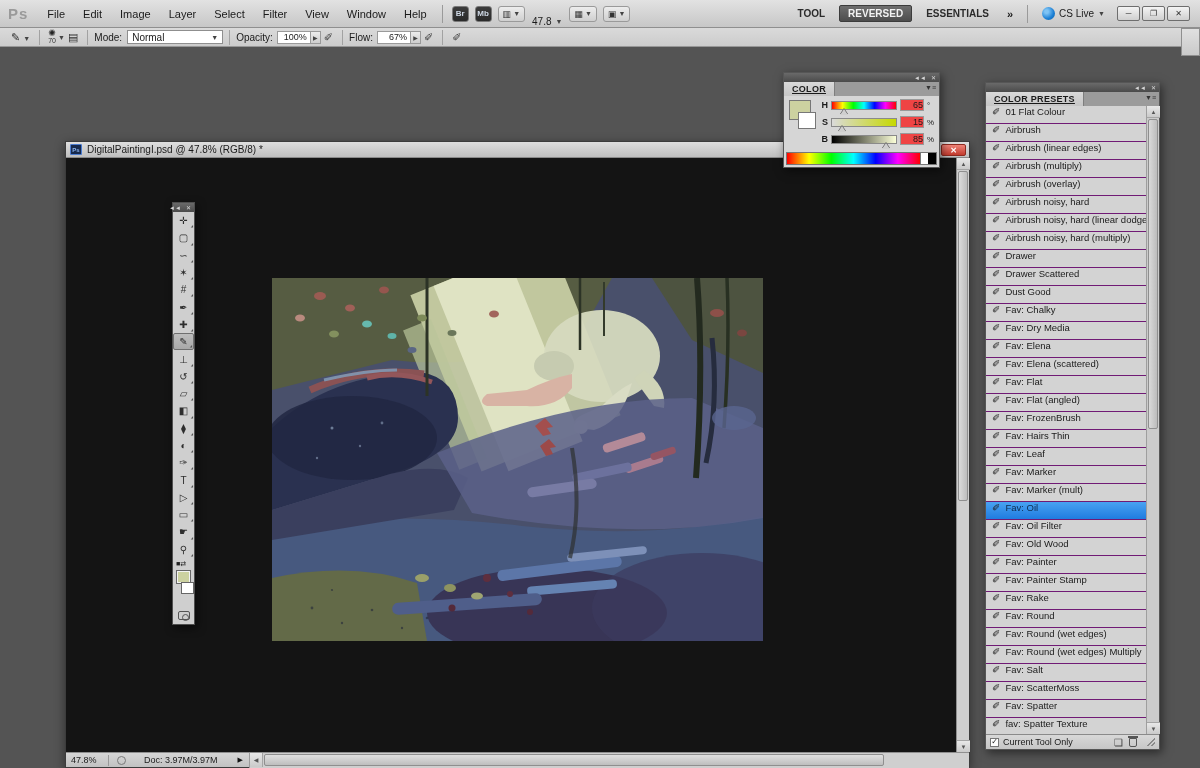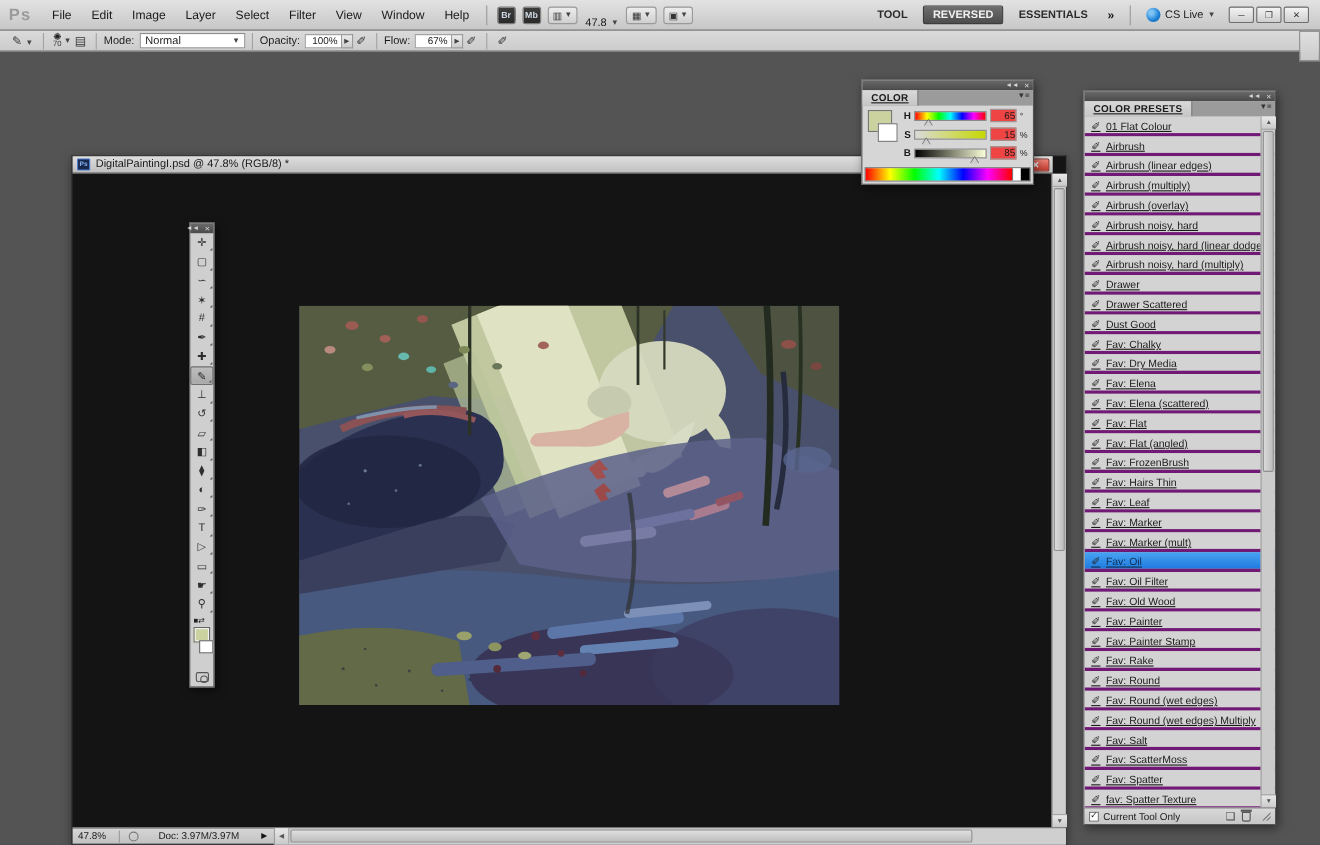--- a/index.html
+++ b/index.html
@@ -48,21 +48,21 @@
     background:linear-gradient(#ececec,#cdcdcd); font-size:6px; display:flex; align-items:center; justify-content:center; color:#444; }
   .ob-select { width:96px; height:14px; background:#fff; border:1px solid #8f8f8f;
     display:flex; align-items:center; justify-content:space-between; padding:0 4px; font-size:10px; }
   .brush-preview { display:flex; flex-direction:column; align-items:center; line-height:8px;
     font-size:9px; padding:0 2px; color:#222; }
   .brush-preview .num { font-size:7px; color:#333; }
 
   
   .docwin { position:absolute; left:65px; top:141px; width:905px; height:627px;
     border:1px solid #3c3c3c; background:#141414; box-shadow:0 3px 10px rgba(0,0,0,.45); }
-  .doc-titlebar { position:absolute; left:0; top:0; right:12px; height:16px;
+  .doc-titlebar { position:absolute; left:0; top:0; right:0; height:16px;
     background:linear-gradient(#dedede,#bfbfbf); border-bottom:1px solid #8a8a8a;
     display:flex; align-items:center; font-size:10px; padding-left:4px; gap:5px; }
   .psd-ic { width:12px; height:11px; background:#16294d; border:1px solid #4a7bd0; border-radius:1px;
     color:#8ab4f2; font-size:6px; display:flex; align-items:center; justify-content:center; font-weight:bold; }
   .doc-close { position:absolute; right:3px; top:2px; width:25px; height:12px; border-radius:2px;
     background:linear-gradient(#ef8378,#c23b2e); border:1px solid #8e2a20; color:#fff;
     font-size:8px; font-weight:bold; display:flex; align-items:center; justify-content:center; }
   .pasteboard { position:absolute; left:0; top:16px; right:13px; bottom:15px; background:#141414; overflow:hidden; }
   .painting { position:absolute; left:206px; top:120px; width:491px; height:363px; }
   .doc-vscroll { position:absolute; right:0; top:16px; bottom:15px; width:13px;
@@ -131,22 +131,22 @@
   .ramp-spectrum { flex:1; background:linear-gradient(90deg,#f00,#ff0,#0f0,#0ff,#00f,#f0f,#f00); }
   .ramp-white { width:8px; background:#fff; border-left:1px solid #777; }
   .ramp-black { width:8px; background:#000; }
   .track-h { background:linear-gradient(90deg,#f00,#ff0,#0f0,#0ff,#00f,#f0f,#f00); }
   .track-s { background:linear-gradient(90deg,#dadada,#c6d900); }
   .track-b { background:linear-gradient(90deg,#000,#fbffd8); }
 
   
   .presetspanel { left:985px; top:82px; width:175px; height:668px; }
   .tp-list { position:absolute; left:0; top:23px; right:0; bottom:15px; overflow:hidden; background:#c9c9c9; }
-  .preset-row { height:18px; display:flex; align-items:flex-end; gap:5px; padding:0 14px 0 6px;
-    background:#d3d3d3; border-bottom:3px solid #701a75; font-size:9.5px; white-space:nowrap;text-decoration:underline; }
+  .preset-row { height:18px; display:flex; align-items:flex-start; gap:5px; padding:0 14px 0 6px;
+    background:#d3d3d3; border-bottom:1px solid #701a75; font-size:9.5px; white-space:nowrap; }
   .preset-row .picon::before { content:"✐"; font-size:10px; color:#222; }
   .preset-row.selected { background:linear-gradient(var(--sel-light,#49a2f2),var(--sel,#1f7ce0)); color:#0d2c4e; }
   .tp-scroll { position:absolute; right:0; top:0; bottom:0; width:13px; background:#cbcbcb; border-left:1px solid #9e9e9e; }
   .tp-thumb { position:absolute; left:1px; right:1px; top:13px; height:310px;
     background:linear-gradient(90deg,#dadada,#bcbcbc); border:1px solid #8f8f8f; border-radius:2px; }
   .tp-scroll .down { position:absolute; bottom:0; left:0; right:0; border-top:1px solid #a5a5a5; border-bottom:none; }
   .tp-footer { position:absolute; left:0; bottom:0; right:0; height:15px; background:linear-gradient(#d8d8d8,#c6c6c6);
     border-top:1px solid #8a8a8a; display:flex; align-items:center; font-size:9px; padding:0 4px; gap:4px; }
   .checkbox { width:9px; height:9px; background:#fff; border:1px solid #777; font-size:8px;
     display:flex; align-items:center; justify-content:center; line-height:1; color:#222; }

